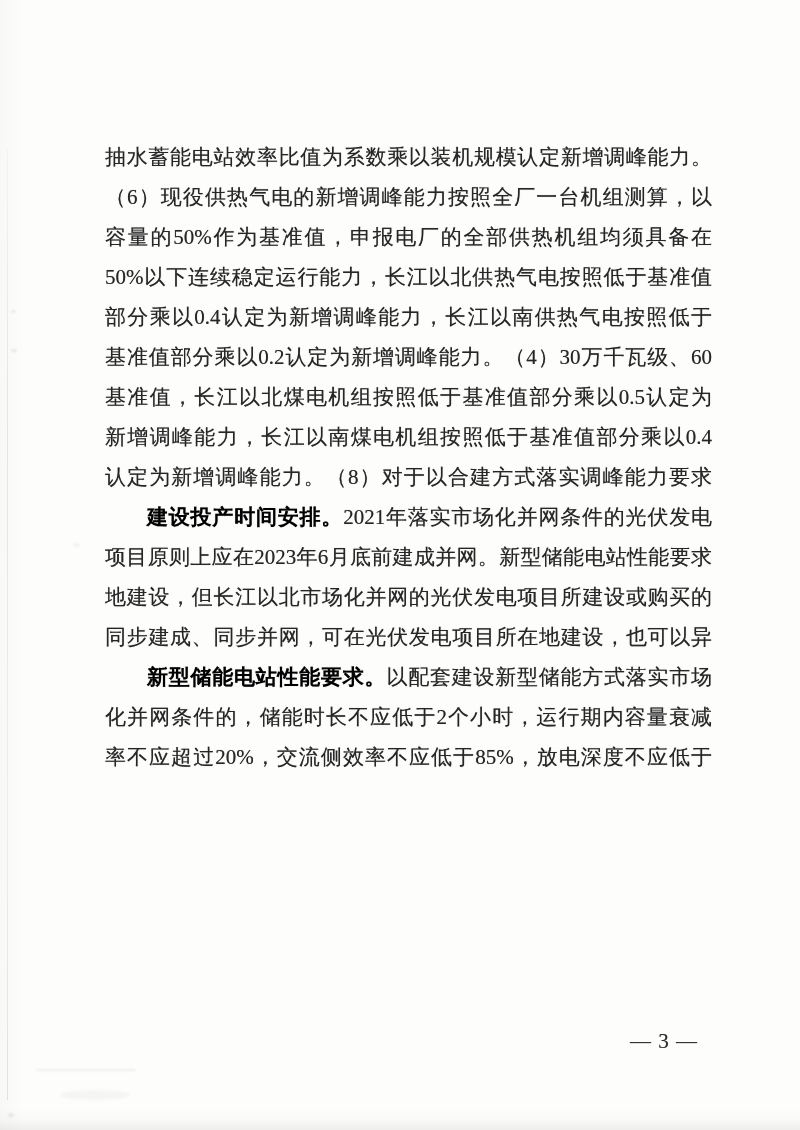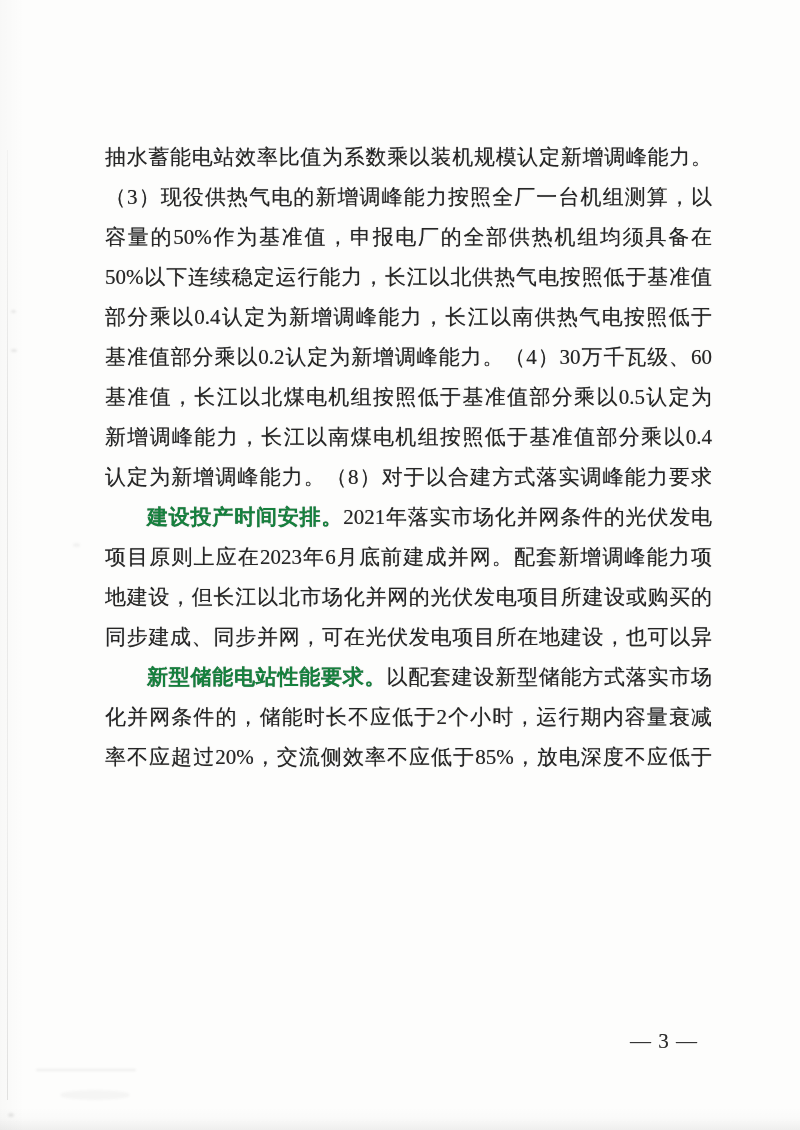--- a/index.html
+++ b/index.html
@@ -37,21 +37,21 @@
     line-height: 40px;
     font-size: 21px;
     color: #262626;
     text-align: justify;
     text-align-last: justify;
     text-shadow: 0 0 0.7px rgba(40,40,40,0.55);
     white-space: nowrap;
   }
   .line.end { text-align-last: left; }
   .line.indent { text-indent: 2em; }
-  .b { font-weight: bold; color: #15803d; }
+  .b { font-weight: bold; color: #000000; }
   .footer {
     position: absolute;
     left: 630px;
     top: 1028px;
     width: 90px;
     font-size: 21px;
     line-height: 26px;
     color: #2e2e2e;
     letter-spacing: 1px;
     text-align: left;
@@ -96,30 +96,30 @@
   <div class="speck s1"></div>
   <div class="speck s2"></div>
   <div class="speck s3"></div>
   <div class="speck s4"></div>
   <div class="speck s5"></div>
   <div class="speck s6"></div>
   <div class="bottom-band"></div>
 
   <div class="textblock">
     <div class="line"><span class="b"></span><span>抽水蓄能电站效率比值为系数乘以装机规模认定新增调峰能力。</span></div>
-    <div class="line"><span class="b"></span><span>（3）现役供热气电的新增调峰能力按照全厂一台机组测算，以</span></div>
+    <div class="line"><span class="b"></span><span>（6）现役供热气电的新增调峰能力按照全厂一台机组测算，以</span></div>
     <div class="line"><span class="b"></span><span>容量的50%作为基准值，申报电厂的全部供热机组均须具备在</span></div>
     <div class="line"><span class="b"></span><span>50%以下连续稳定运行能力，长江以北供热气电按照低于基准值</span></div>
     <div class="line"><span class="b"></span><span>部分乘以0.4认定为新增调峰能力，长江以南供热气电按照低于</span></div>
     <div class="line"><span class="b"></span><span>基准值部分乘以0.2认定为新增调峰能力。（4）30万千瓦级、60</span></div>
     <div class="line"><span class="b"></span><span>基准值，长江以北煤电机组按照低于基准值部分乘以0.5认定为</span></div>
     <div class="line"><span class="b"></span><span>新增调峰能力，长江以南煤电机组按照低于基准值部分乘以0.4</span></div>
     <div class="line"><span class="b"></span><span>认定为新增调峰能力。（8）对于以合建方式落实调峰能力要求</span></div>
     <div class="line indent"><span class="b">建设投产时间安排。</span><span>2021年落实市场化并网条件的光伏发电</span></div>
-    <div class="line"><span class="b"></span><span>项目原则上应在2023年6月底前建成并网。配套新增调峰能力项</span></div>
+    <div class="line"><span class="b"></span><span>项目原则上应在2023年6月底前建成并网。新型储能电站性能要求</span></div>
     <div class="line"><span class="b"></span><span>地建设，但长江以北市场化并网的光伏发电项目所建设或购买的</span></div>
     <div class="line"><span class="b"></span><span>同步建成、同步并网，可在光伏发电项目所在地建设，也可以异</span></div>
     <div class="line indent"><span class="b">新型储能电站性能要求。</span><span>以配套建设新型储能方式落实市场</span></div>
     <div class="line"><span class="b"></span><span>化并网条件的，储能时长不应低于2个小时，运行期内容量衰减</span></div>
     <div class="line"><span class="b"></span><span>率不应超过20%，交流侧效率不应低于85%，放电深度不应低于</span></div>
   </div>
 
   <div class="footer">— 3 —</div>
 
 </div>

